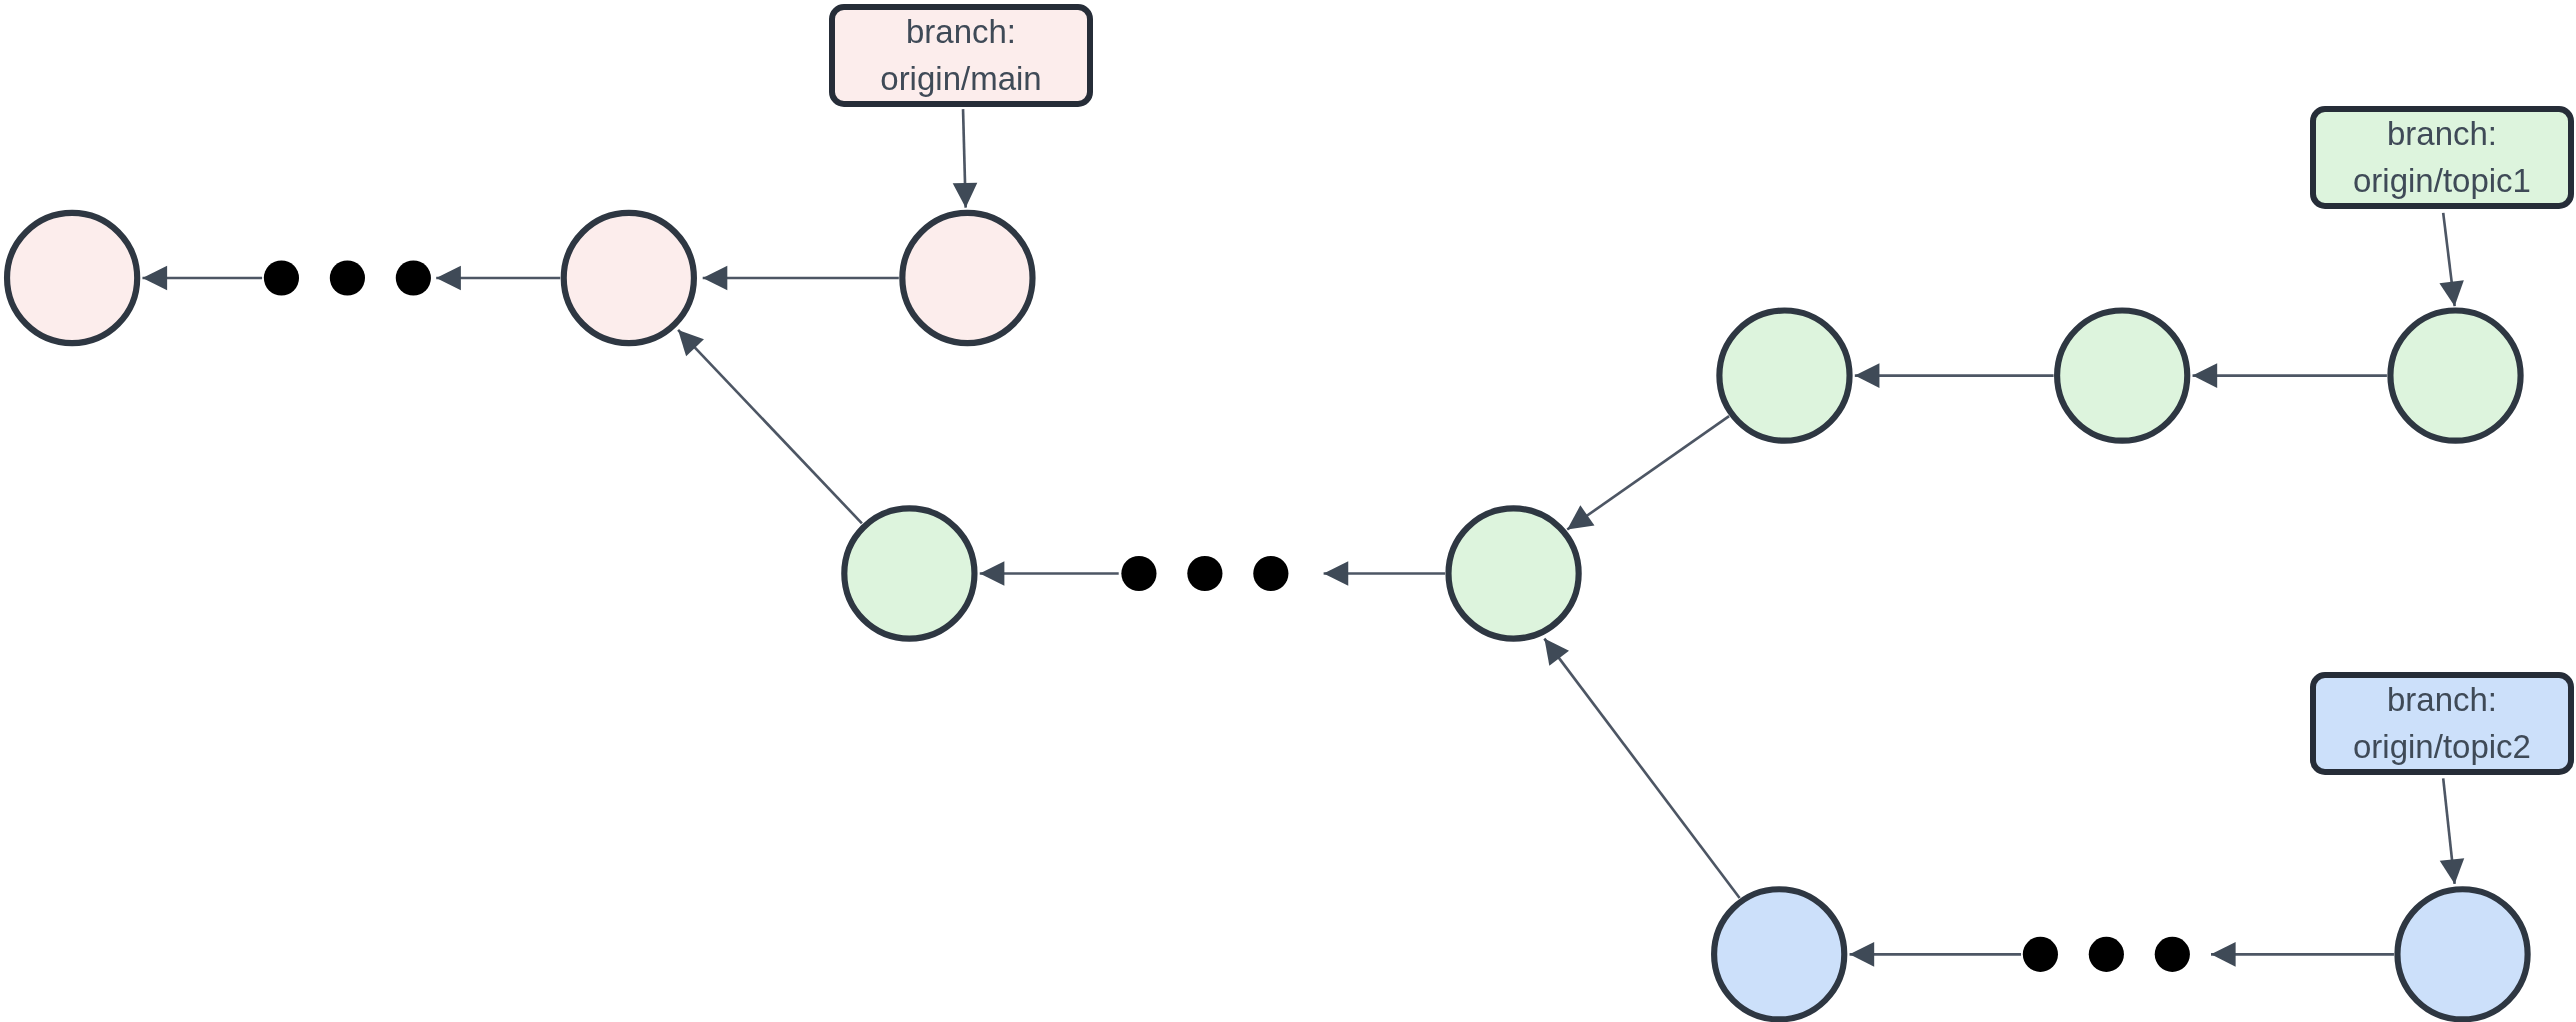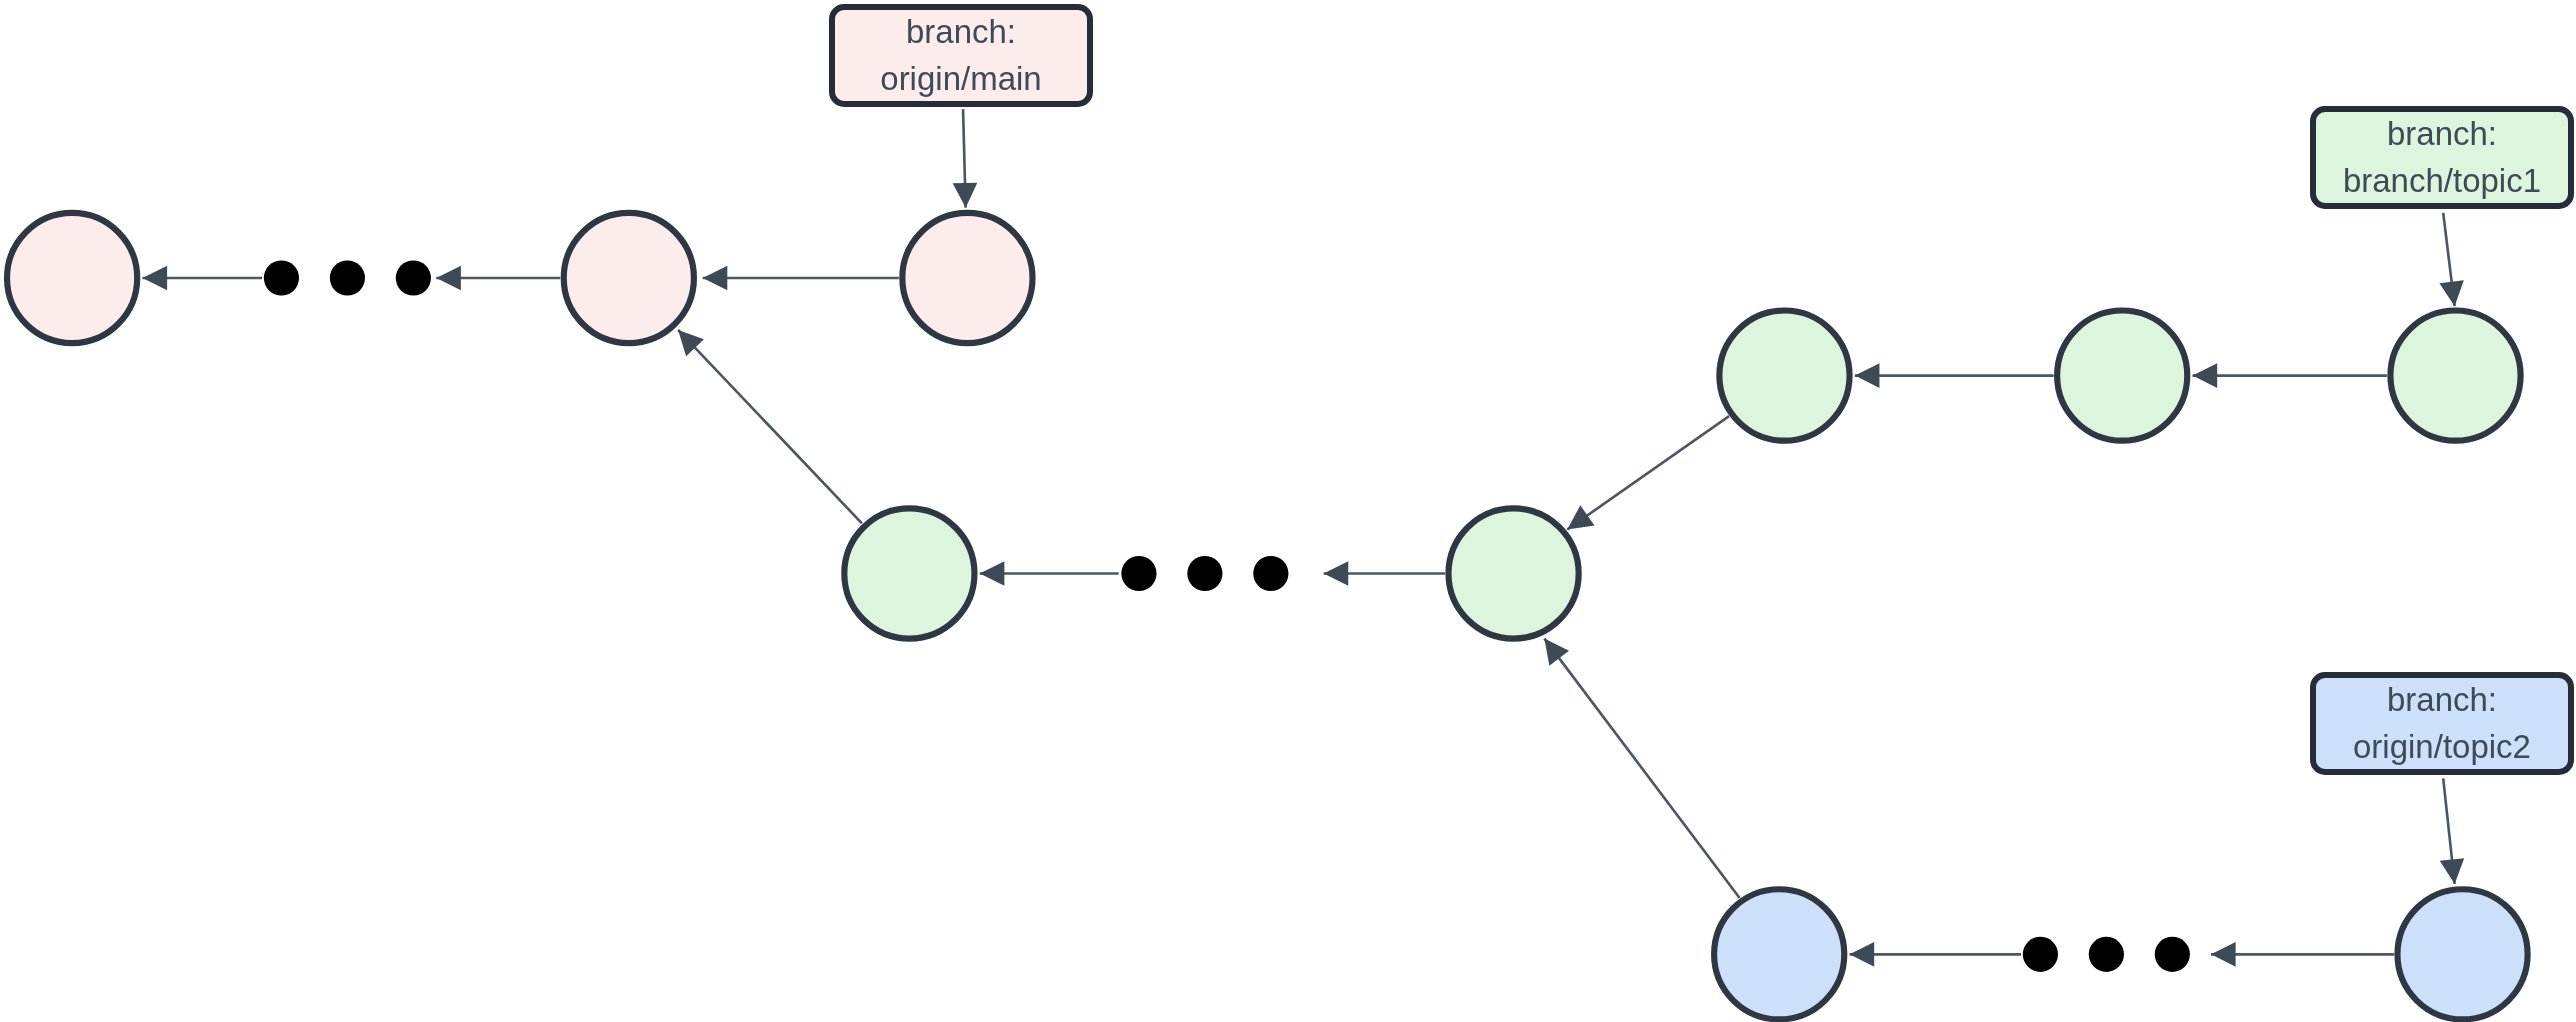--- a/index.html
+++ b/index.html
@@ -85,21 +85,21 @@
       </g>
   </svg>
 
   <div class="branch-label label-main">
     <span>branch:</span>
     <span>origin/main</span>
   </div>
 
   <div class="branch-label label-topic1">
     <span>branch:</span>
-    <span>branch/topic1</span>
+    <span>origin/topic1</span>
   </div>
 
   <div class="branch-label label-topic2">
     <span>branch:</span>
     <span>origin/topic2</span>
   </div>
 
 </div>
 
 

